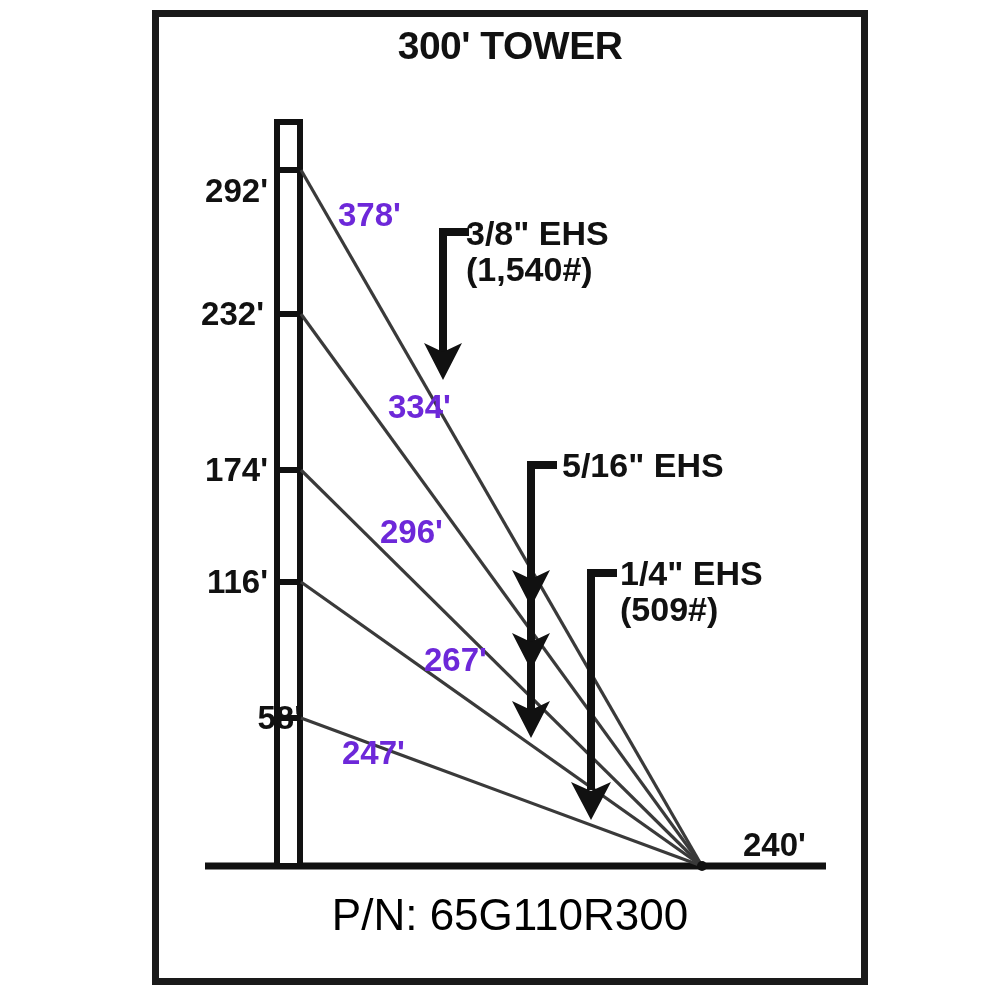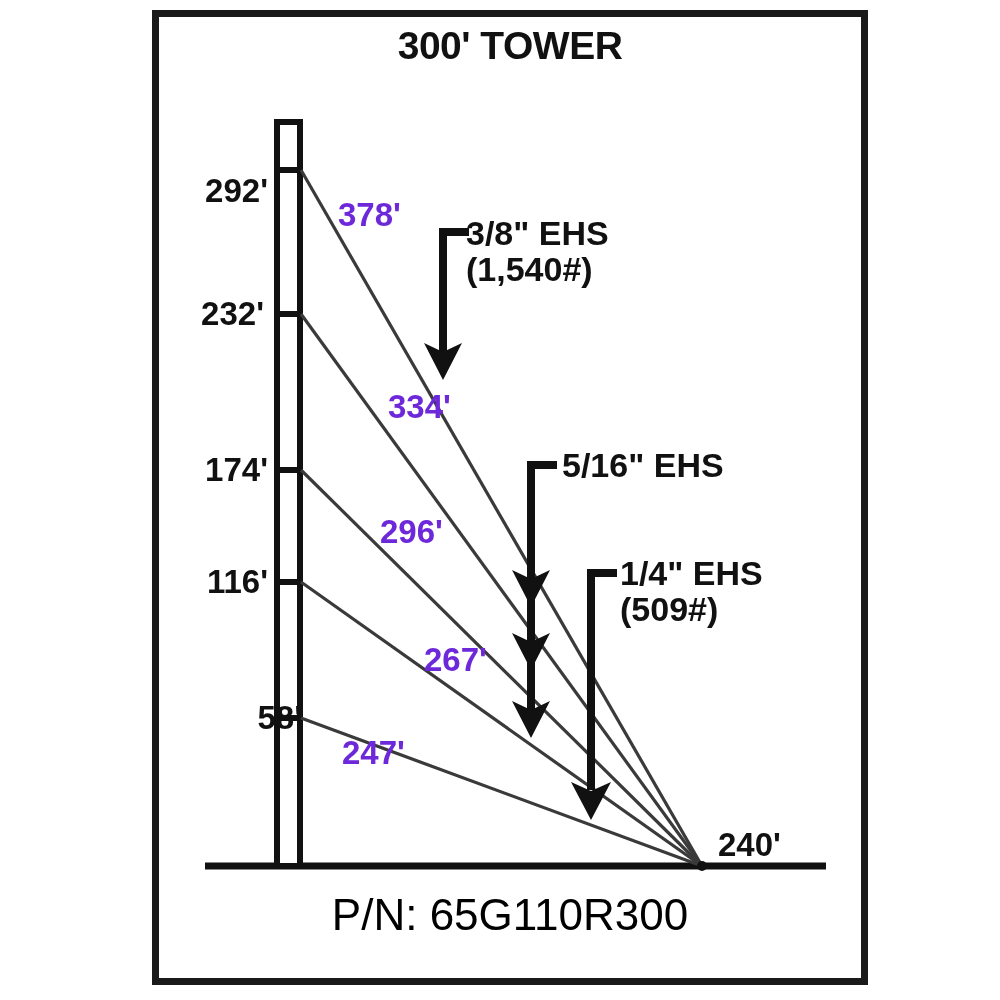--- a/index.html
+++ b/index.html
@@ -165,17 +165,17 @@
 
   <div class="spec-label" style="left:562px; top:448px;">
     <span class="l1">5/16" EHS</span>
   </div>
 
   <div class="spec-label" style="left:620px; top:556px;">
     <span class="l1">1/4" EHS</span>
     <span class="l2">(509#)</span>
   </div>
 
-  <div class="anchor-label" style="left:718px; top:845px;">240'</div>
+  <div class="anchor-label" style="left:743px; top:845px;">240'</div>
 
   <div id="partnumber">P/N: 65G110R300</div>
 
 </div>
 
 </body></html>

